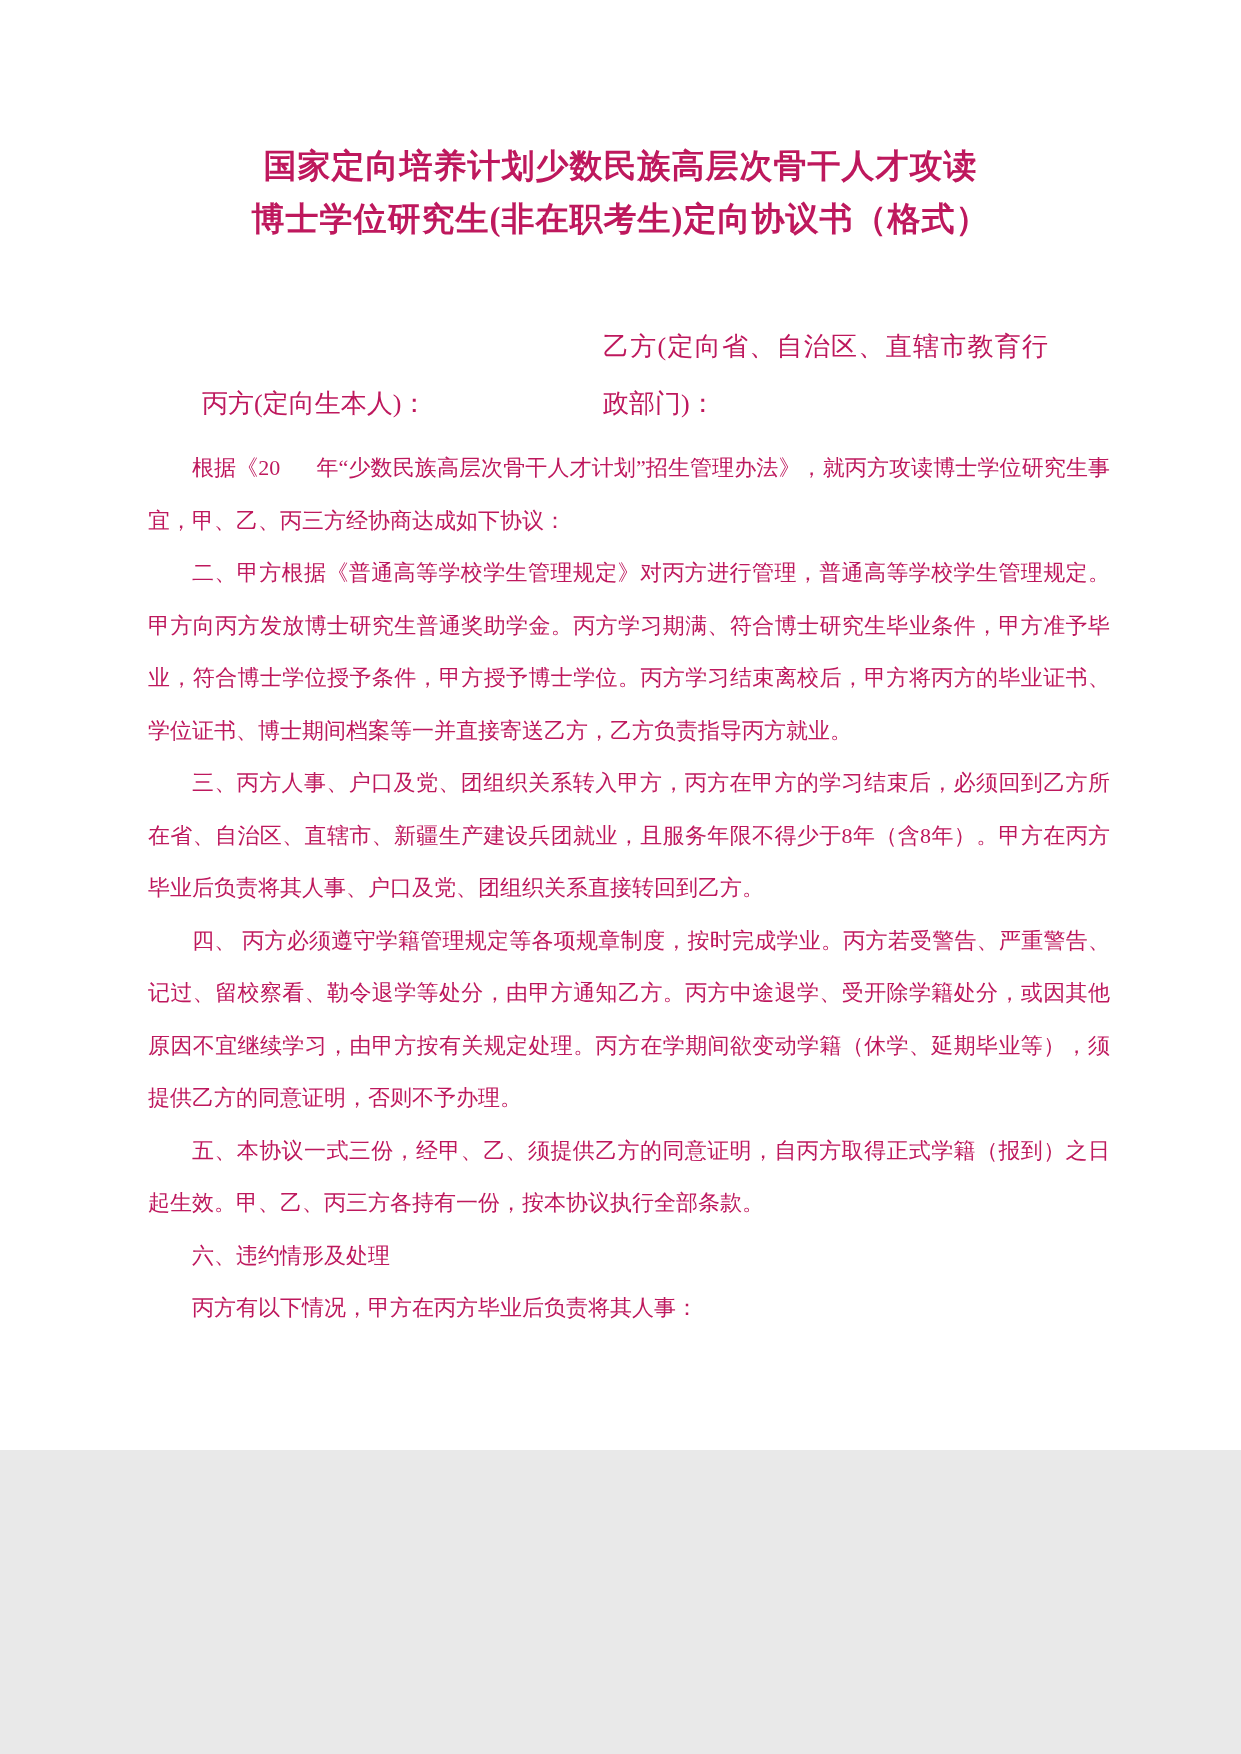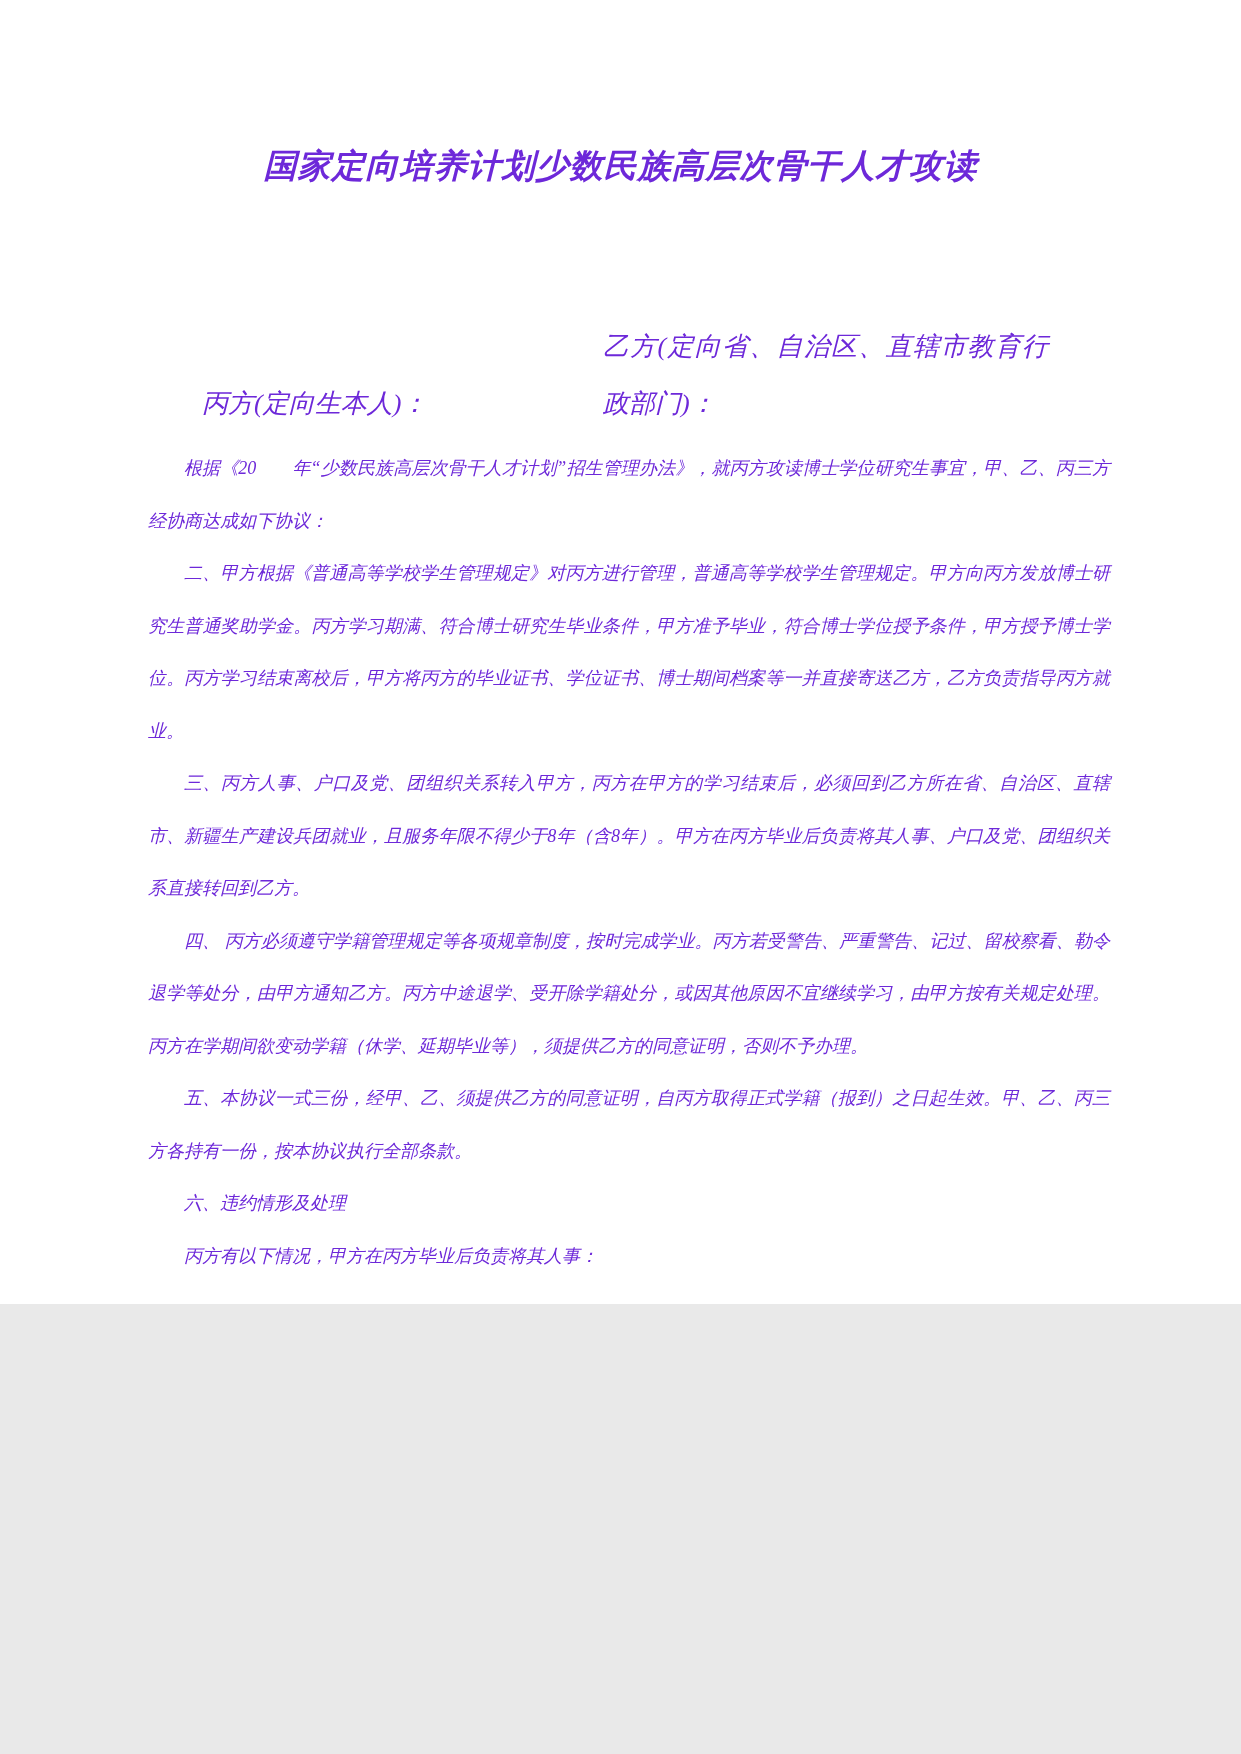--- a/index.html
+++ b/index.html
@@ -1,26 +1,25 @@
 <!DOCTYPE html>
 <html><head>
 <meta charset="utf-8">
 <style>
   * { margin: 0; padding: 0; box-sizing: border-box; }
   html, body { background: #e9e9e9; }
   .page {
     position: relative;
     width: 1241px;
-    height: 1304px;
+    height: 1450px;
     margin: 0 auto;
     background: #ffffff;
     font-family: "Liberation Serif", "DejaVu Serif", serif;
-    color: #6d28d9;
+    color: #be185d;
     overflow: hidden;
-    font-style: italic;
   }
   .doc-title {
     position: absolute;
     top: 140px;
     left: 0;
     right: 0;
     text-align: center;
     font-size: 33px;
     font-weight: bold;
     line-height: 53px;
@@ -37,21 +36,21 @@
     line-height: 57px;
   }
   .party-a { position: absolute; top: 0;   left: 54px; white-space: nowrap; }
   .party-c { position: absolute; top: 57px; left: 54px; white-space: nowrap; }
   .party-b { position: absolute; top: 0;   left: 455px; width: 445px; text-align: justify; }
   .doc-body {
     position: absolute;
     top: 442px;
     left: 148px;
     width: 962px;
-    font-size: 18px;
+    font-size: 22px;
     line-height: 52.5px;
     text-align: justify;
   }
   .doc-body p { margin: 0; text-indent: 2em; }
   .gap-year-preamble { display: inline-block; width: 36px; }
   .gap-year-clause1  { display: inline-block; width: 50px; }
   .blank-underline {
     display: inline-block;
     width: 150px;
     height: 1em;
@@ -61,20 +60,21 @@
     vertical-align: -4px;
   }
 </style>
 </head>
 <body>
 
 <div class="page">
 
   <h1 class="doc-title">
     <span class="title-line">国家定向培养计划少数民族高层次骨干人才攻读</span>
+    <span class="title-line">博士学位研究生(非在职考生)定向协议书（格式）</span>
   </h1>
 
   <div class="parties">
     <div class="party-b">乙方(定向省、自治区、直辖市教育行政部门)：</div>
     <div class="party-c">丙方(定向生本人)：</div>
   </div>
 
   <div class="doc-body">
 
     <p><span>根据《20</span><span class="gap-year-preamble"></span><span>年“少数民族高层次骨干人才计划”招生管理办法》，就丙方攻读博士学位研究生事宜，甲、乙、丙三方经协商达成如下协议：</span></p>

